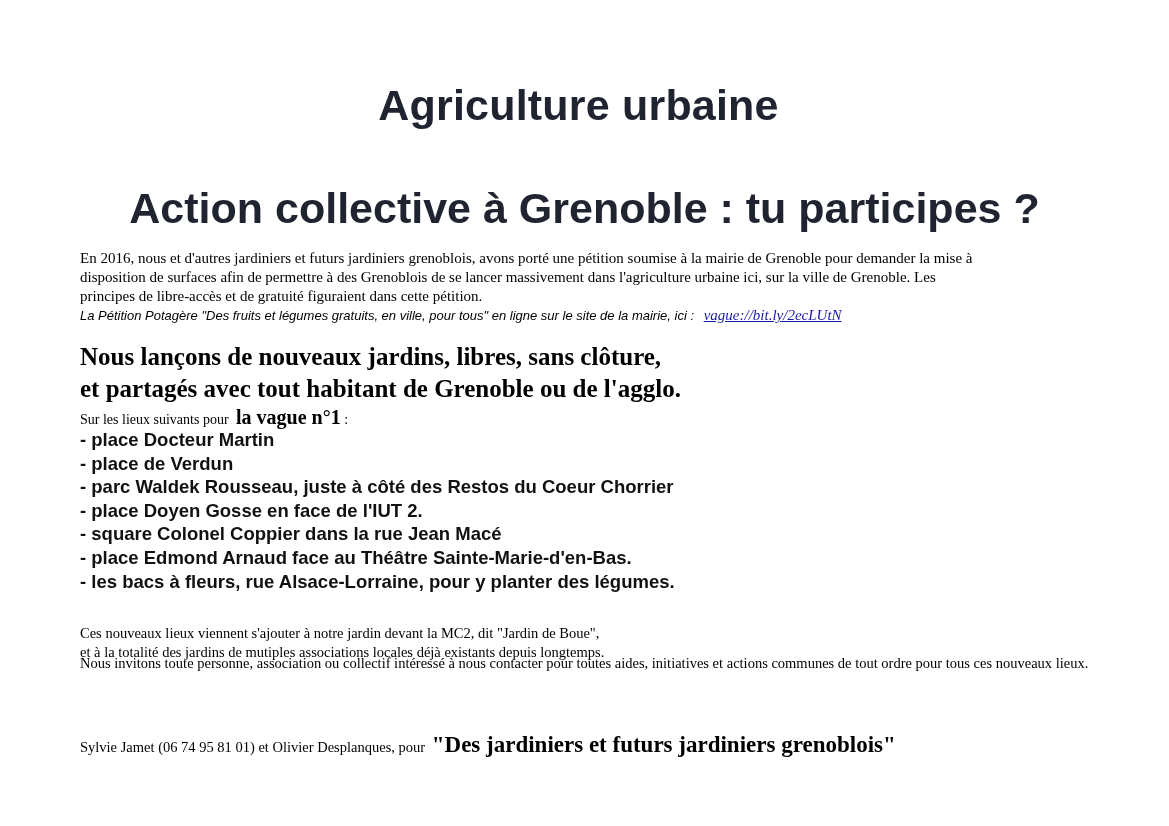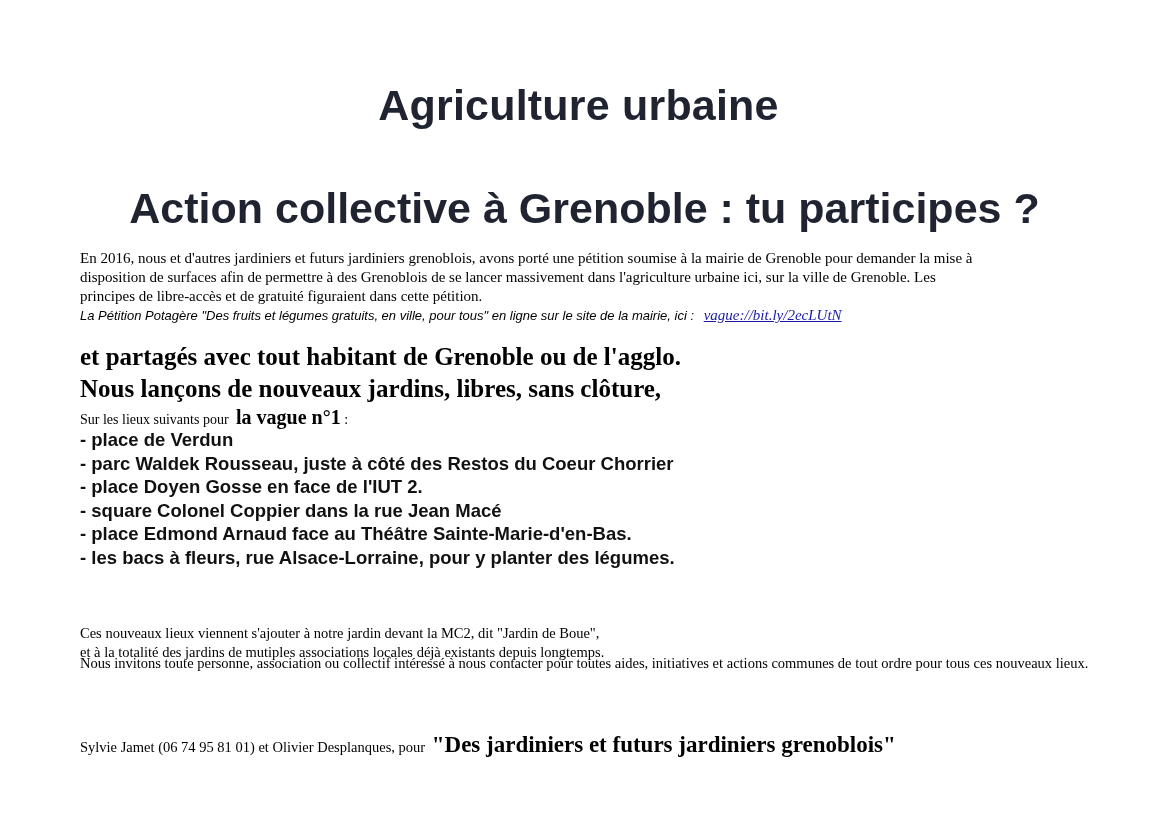--- a/index.html
+++ b/index.html
@@ -72,30 +72,31 @@
     <div>disposition de surfaces afin de permettre à des Grenoblois de se lancer massivement dans l'agriculture urbaine ici, sur la ville de Grenoble. Les</div>
     <div>principes de libre-accès et de gratuité figuraient dans cette pétition.</div>
   </div>
 
   <div class="petition-line">
     <span>La Pétition Potagère "Des fruits et légumes gratuits, en ville, pour tous" en ligne sur le site de la mairie, ici :</span>
     <a>vague://bit.ly/2ecLUtN</a>
   </div>
 
   <div class="headline">
+    <div>Nous lançons de nouveaux jardins, libres, sans clôture,</div>
     <div>et partagés avec tout habitant de Grenoble ou de l'agglo.</div>
-    <div>Nous lançons de nouveaux jardins, libres, sans clôture,</div>
   </div>
 
   <div class="wave">
     <span>Sur les lieux suivants pour</span>
     <span class="big">la vague n°1</span><span> :</span>
   </div>
 
   <ul class="places">
+    <li>- place Docteur Martin</li>
     <li>- place de Verdun</li>
     <li>- parc Waldek Rousseau, juste à côté des Restos du Coeur Chorrier</li>
     <li>- place Doyen Gosse en face de l'IUT 2.</li>
     <li>- square Colonel Coppier dans la rue Jean Macé</li>
     <li>- place Edmond Arnaud face au Théâtre Sainte-Marie-d'en-Bas.</li>
     <li>- les bacs à fleurs, rue Alsace-Lorraine, pour y planter des légumes.</li>
   </ul>
 
   <div class="after">
     <div>Ces nouveaux lieux viennent s'ajouter à notre jardin devant la MC2, dit "Jardin de Boue",</div>

